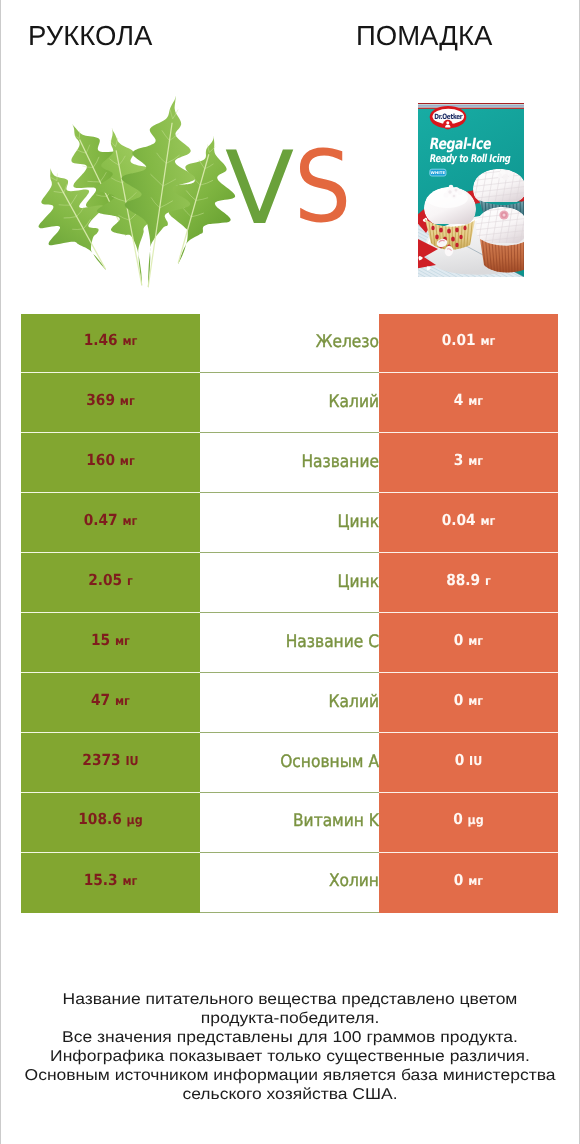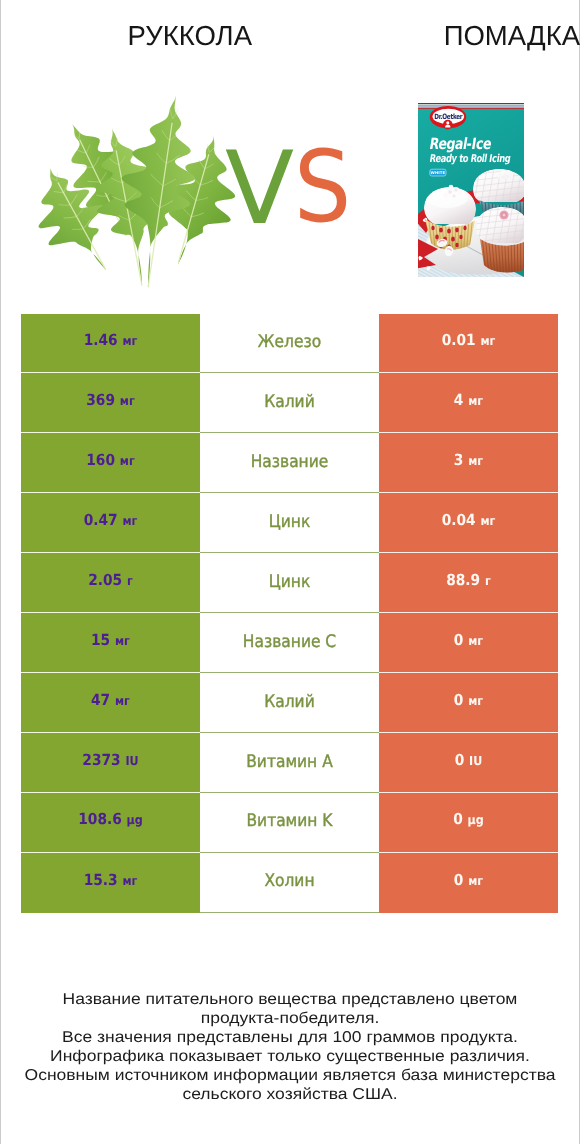--- a/index.html
+++ b/index.html
@@ -3,39 +3,39 @@
 <meta charset="utf-8">
 <title>compare</title>
 <style>
   html,body{margin:0;padding:0;}
   body{width:580px;height:1144px;background:#ffffff;font-family:"Liberation Sans",sans-serif;overflow:hidden;position:relative;-webkit-font-smoothing:antialiased;text-rendering:geometricPrecision;}
   .page{position:absolute;left:0;top:0;width:580px;height:1144px;background:#fff;}
   .edge{position:absolute;top:0;width:1.4px;height:1144px;background:#cbcbcb;}
   .edge.l{left:0px;}
   .edge.r{left:578.6px;}
 
-  .title{position:absolute;transform:translateZ(0);font-size:27.5px;color:#161616;font-family:"Liberation Sans",sans-serif;font-weight:400;text-align:right;line-height:27.5px;}
+  .title{position:absolute;transform:translateZ(0);font-size:27.5px;color:#161616;font-family:"Liberation Sans",sans-serif;font-weight:400;text-align:left;line-height:27.5px;padding-left:28px;}
   #title-left{left:0;top:22.3px;width:252px;}
   #title-right{left:328px;top:22.3px;width:252px;}
 
   .hero{position:absolute;}
   #hero-left{left:25px;top:92px;width:220px;height:196px;}
   #hero-right{left:418px;top:103px;width:106px;height:174px;}
 
   .vs{position:absolute;left:215px;top:130px;width:150px;height:105px;}
   .vs span{position:absolute;transform:translateZ(0);font-family:"DejaVu Sans",sans-serif;font-weight:400;line-height:1;display:block;}
   #vs-v{left:10px;top:7.5px;font-size:101px;color:#6aa13b;}
   #vs-s{left:79px;top:7.5px;font-size:99px;color:#e3683f;transform:scaleX(0.91) translateZ(0);transform-origin:left top;}
 
   
   .tbl{position:absolute;left:21px;top:313.5px;width:537px;height:599.5px;}
   .row{position:relative;height:59.95px;}
   .cell{position:absolute;top:0;height:100%;box-sizing:border-box;display:flex;align-items:center;justify-content:center;}
-  .c-left{left:0;width:179px;background:#82a630;color:#4c1d95;border-bottom:1.6px solid #f3f7e0;}
-  .c-mid{left:179px;width:179px;background:#fff;color:#7a9341;border-bottom:1px solid #9aaf72;}
+  .c-left{left:0;width:179px;background:#82a630;color:#7f1d1d;border-bottom:1.6px solid #f3f7e0;}
+  .c-mid{left:179px;width:179px;background:#fff;color:#7a9341;border-bottom:1px solid #9aaf72;justify-content:flex-end;}
   .c-right{left:358px;width:179px;background:#e26c49;color:#fff7f2;border-bottom:1.6px solid #fdf0e8;}
   .row:last-child .c-left,.row:last-child .c-right{border-bottom:none;}
   .val{font-family:"DejaVu Sans Condensed","DejaVu Sans",sans-serif;font-size:15.3px;font-weight:700;display:inline-block;transform:translateY(-3.5px) translateZ(0);}
   .val .u{font-size:12.4px;}
   .nut{font-family:"DejaVu Sans Condensed","DejaVu Sans",sans-serif;font-size:17.2px;font-weight:400;display:inline-block;transform:translateY(-0.6px) translateZ(0);-webkit-text-stroke:0.38px #7a9341;}
 
   .footer{position:absolute;left:0;top:968px;width:580px;text-align:center;color:#1c1c1c;font-size:15.7px;line-height:19px;margin-top:22px;}
   .footer>div{transform:scaleX(1.115) translateZ(0);}
 </style>
 </head>
@@ -472,21 +472,21 @@
         </div>
         <div class="cell c-right">
           <span class="val">0 <span class="u">мг</span></span>
         </div>
       </div>
       <div class="row">
         <div class="cell c-left">
           <span class="val">2373 <span class="u">IU</span></span>
         </div>
         <div class="cell c-mid">
-          <span class="nut">Витамин A</span>
+          <span class="nut">Основным A</span>
         </div>
         <div class="cell c-right">
           <span class="val">0 <span class="u">IU</span></span>
         </div>
       </div>
       <div class="row">
         <div class="cell c-left">
           <span class="val">108.6 <span class="u">µg</span></span>
         </div>
         <div class="cell c-mid">

